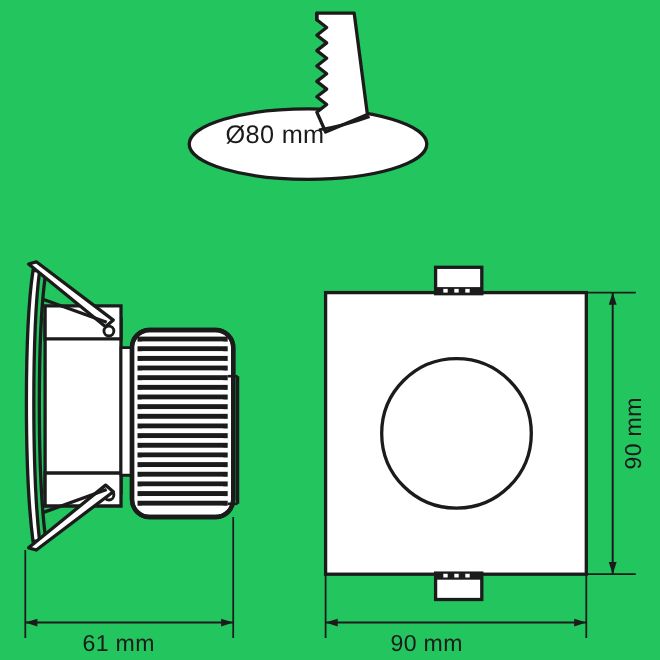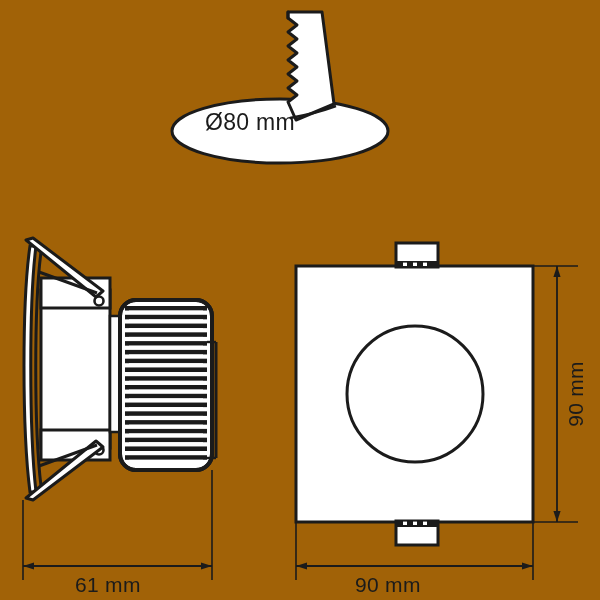--- a/index.html
+++ b/index.html
@@ -7,21 +7,21 @@
     padding: 0;
     background: #ffffff;
   }
   body {
     font-family: "Liberation Sans", sans-serif;
   }
   #drawing-root {
     position: relative;
     width: 600px;
     height: 600px;
-    background: #a16207;
+    background: #22c55e;
     overflow: hidden;
   }
   #drawing-svg {
     position: absolute;
     top: 0;
     left: 0;
     width: 600px;
     height: 600px;
     display: block;
   }

